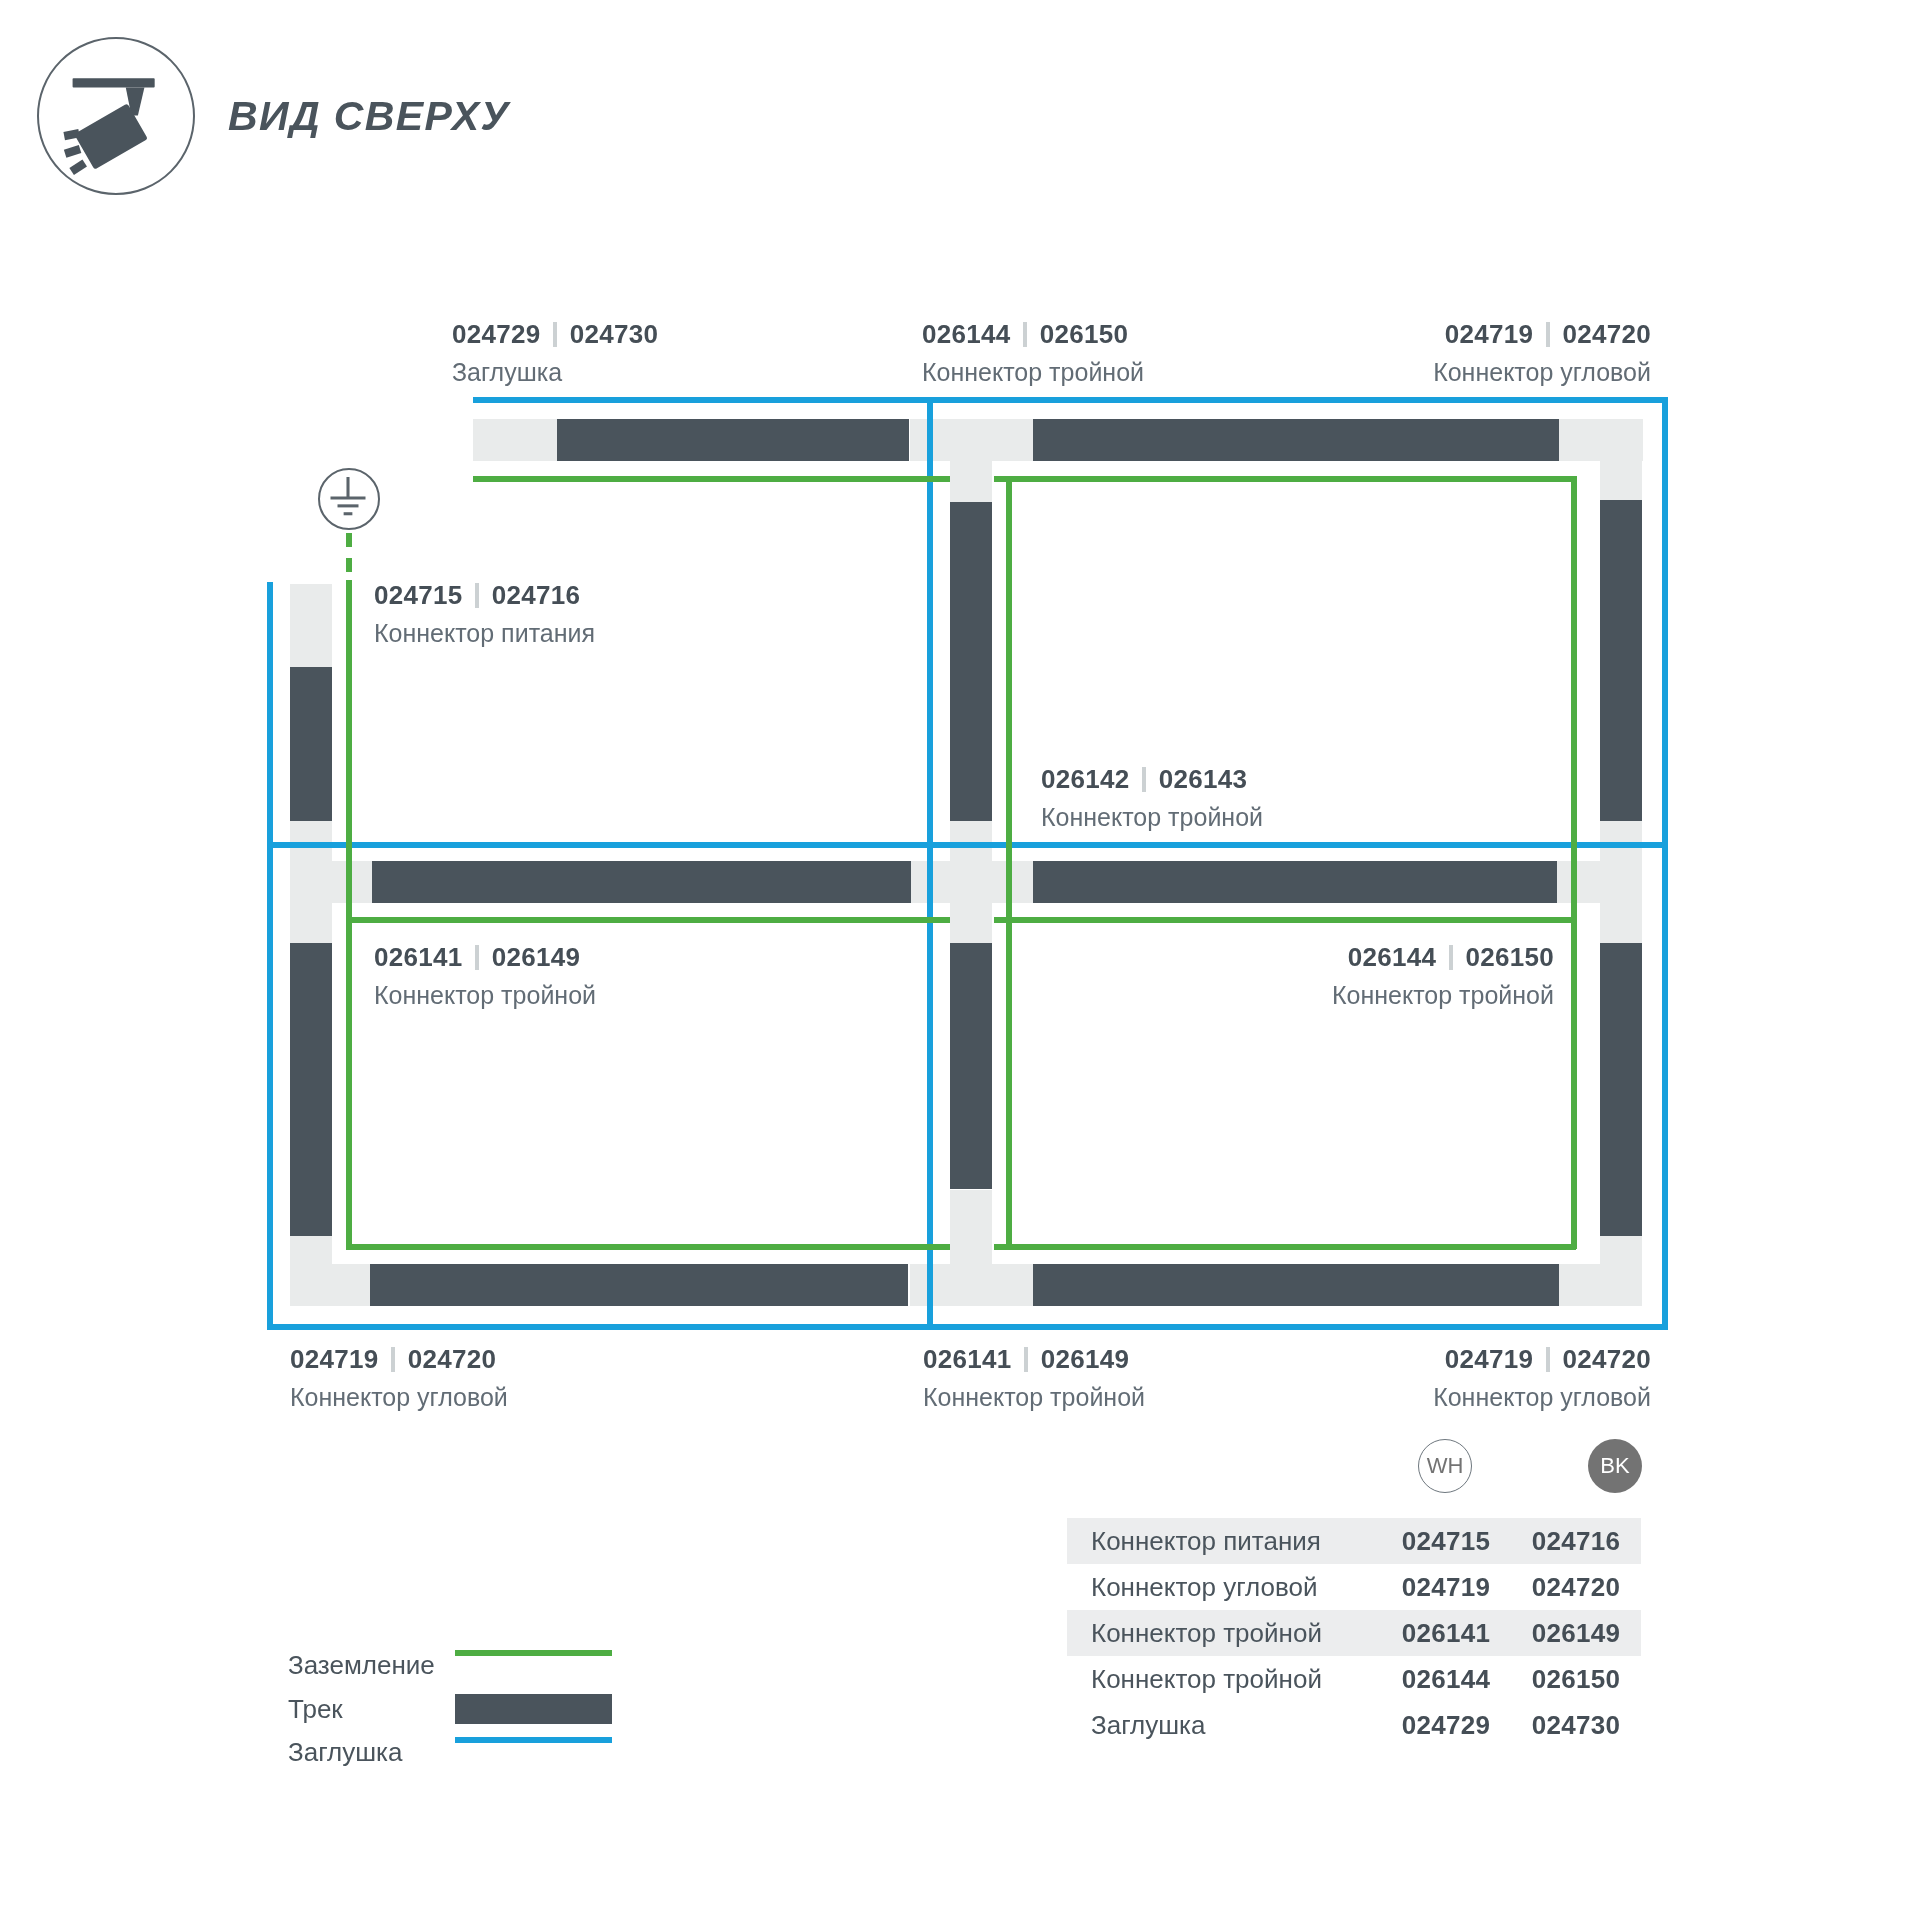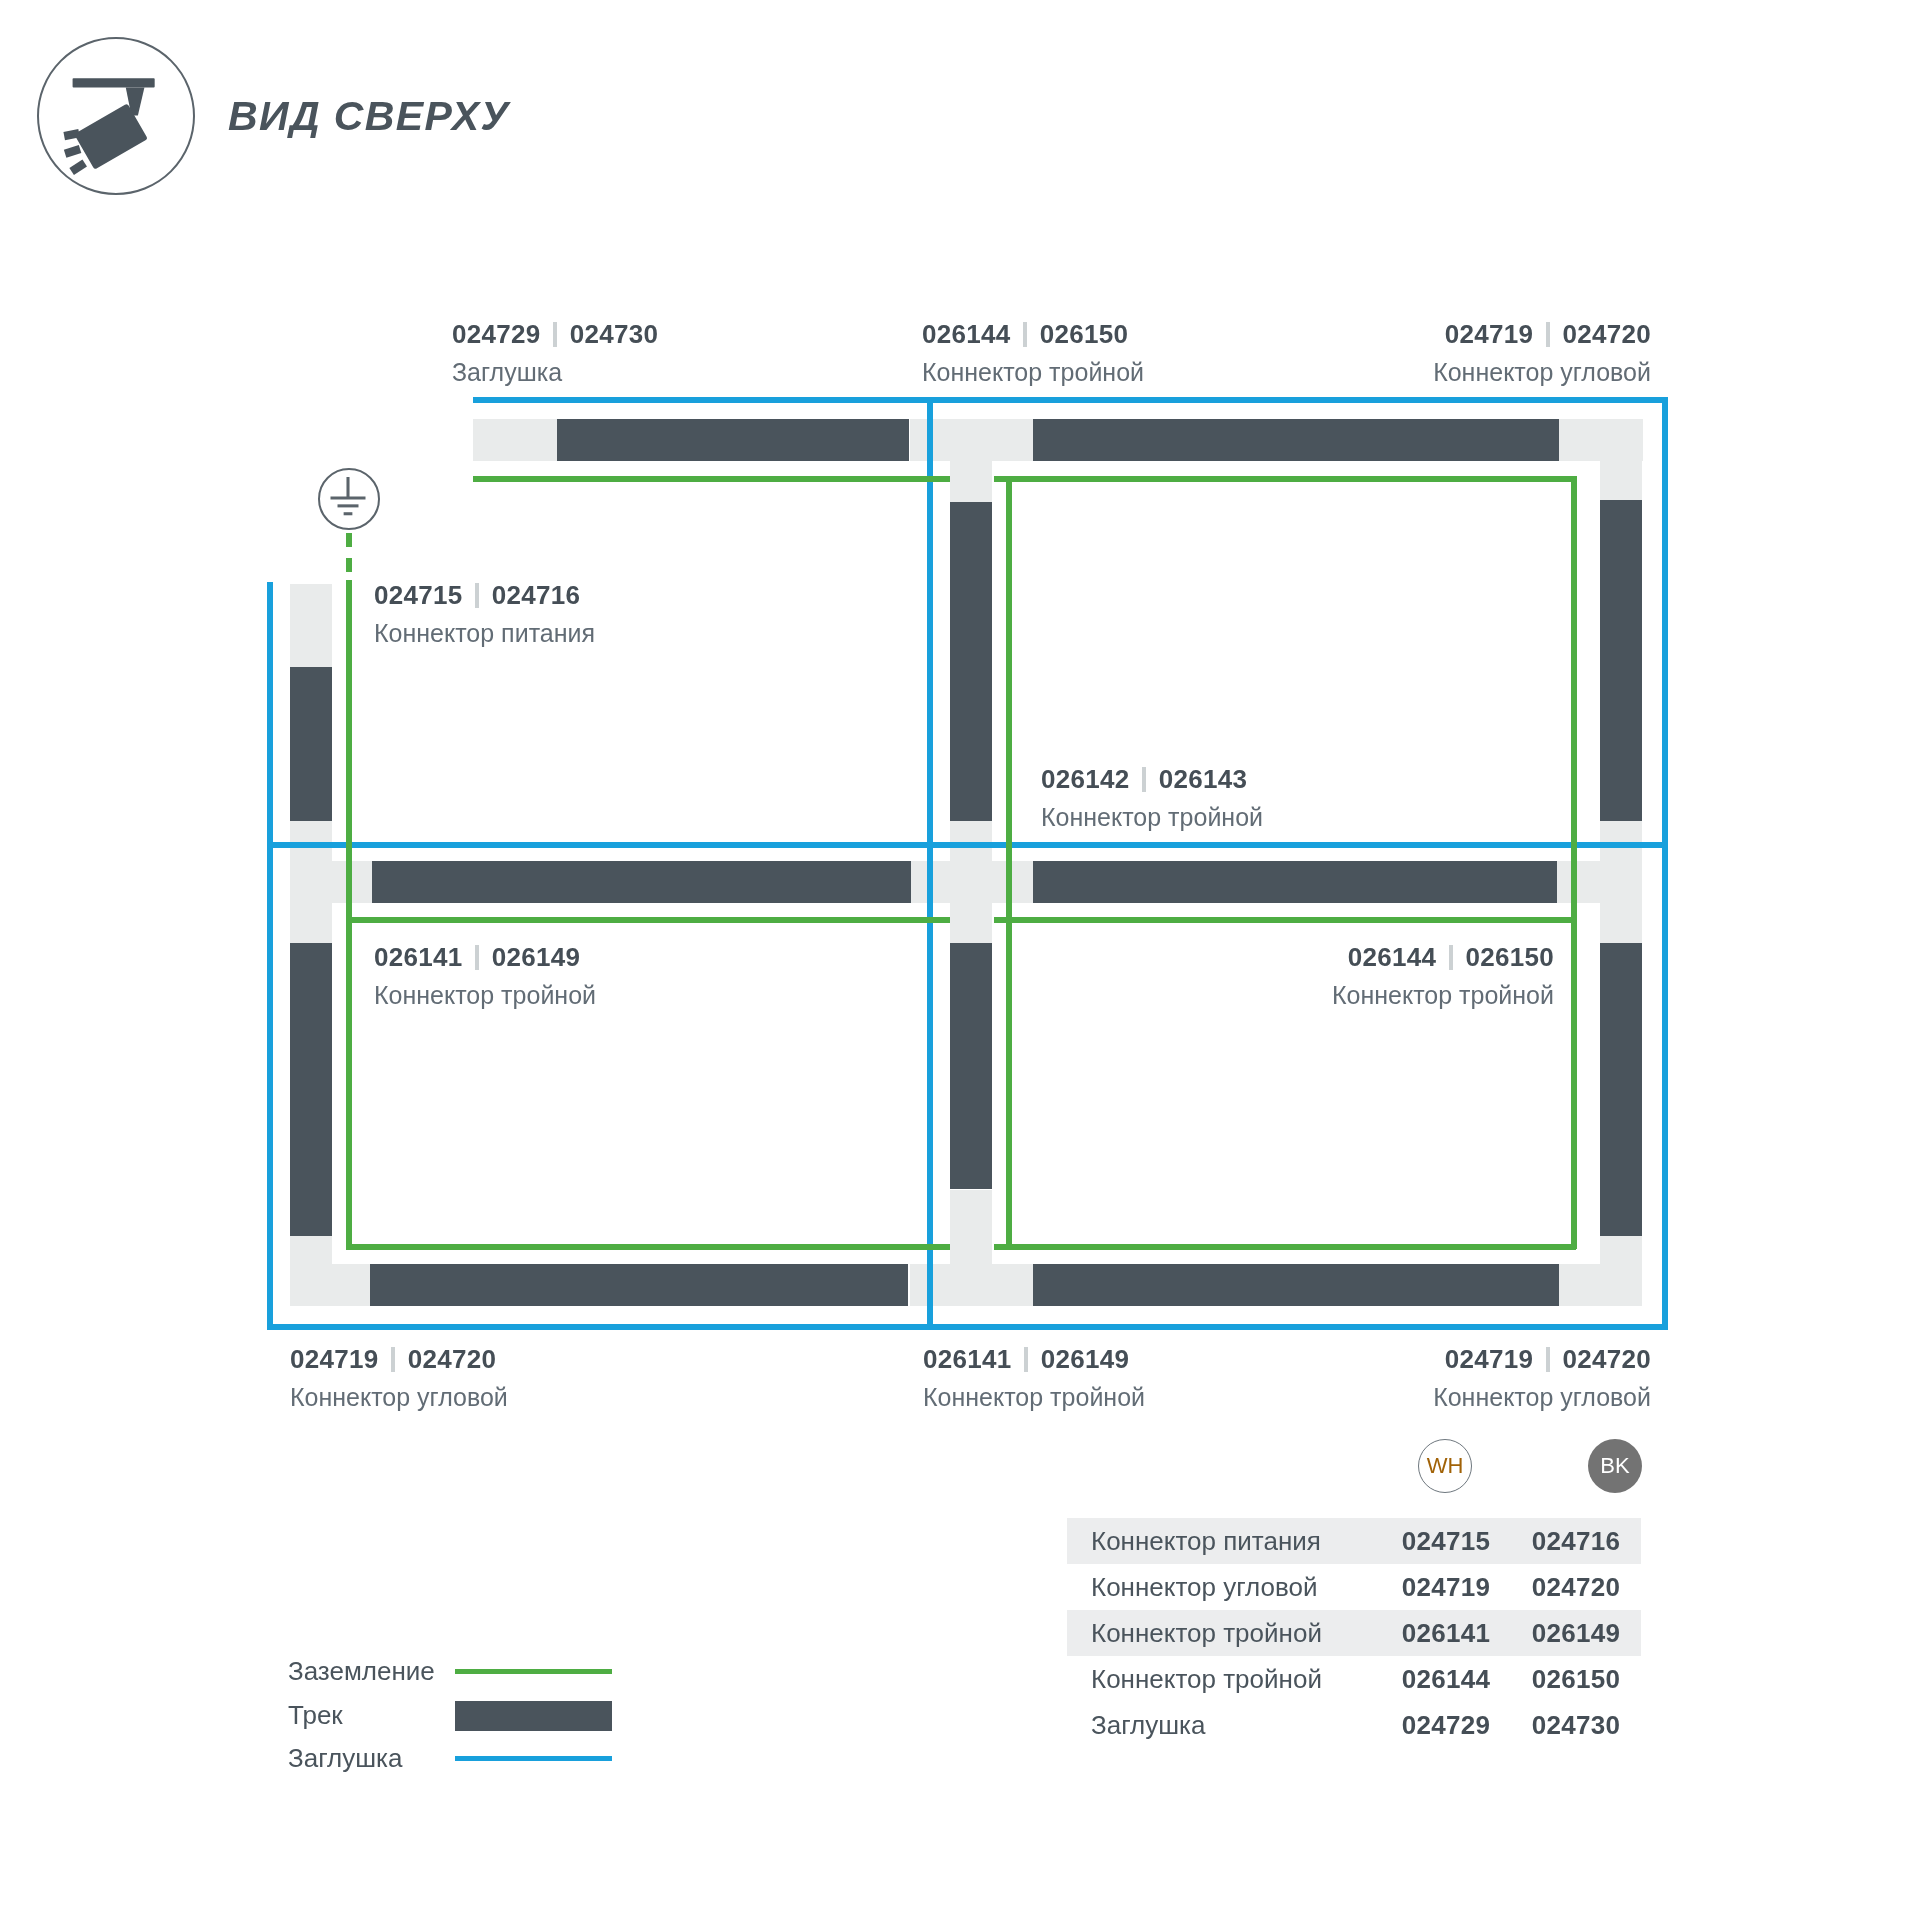--- a/index.html
+++ b/index.html
@@ -19,30 +19,30 @@
      background:repeating-linear-gradient(180deg,#4ead43 0 13.5px,transparent 13.5px 25px);}
   .ground-circle{position:absolute;left:318px;top:468px;width:62px;height:62px;border:2.9px solid #5b646b;
                  border-radius:50%;background:#fff;box-sizing:border-box;z-index:5;}
   
   .dlabel{position:absolute;z-index:6;white-space:nowrap;}
   .dlabel .codes{font-size:26px;font-weight:bold;color:#454e56;letter-spacing:0.3px;}
   .dlabel .sep{display:inline-block;width:3.9px;height:25px;background:#ccd1d3;margin:0 12.6px;vertical-align:-3.9px;}
   .dlabel .sub{font-size:25px;color:#626c75;margin-top:7.7px;}
   .dlabel.r{text-align:right;}
   
-  .legend-row{position:absolute;left:288px;width:324px;height:43px;display:flex;align-items:center;
+  .legend-row{position:absolute;left:288px;width:324px;height:43px;display:flex;align-items:flex-start;
               justify-content:space-between;}
   .legend-label{font-size:26px;color:#4a545c;font-weight:500;}
   .sw-ground{width:157px;height:5.8px;background:#4ead43;}
   .sw-track{width:157px;height:30px;background:#4a545c;}
   .sw-neutral{width:157px;height:5.8px;background:#18a0dc;}
   
   .badge{position:absolute;top:1439px;width:54px;height:54px;border-radius:50%;box-sizing:border-box;
          display:flex;align-items:center;justify-content:center;font-size:22px;}
-  .badge.wh{left:1418px;background:#fff;border:1.9px solid #6e777e;color:#a16207;align-items:center;}
+  .badge.wh{left:1418px;background:#fff;border:1.9px solid #6e777e;color:#737373;align-items:center;}
   .badge.bk{left:1588px;background:#737373;color:#fff;}
   .ptable{position:absolute;left:1067px;top:1518px;width:574px;}
   .trow{display:flex;align-items:center;height:46px;}
   .trow.shaded{background:#ecedee;}
   .tname{flex:1;padding-left:24px;font-size:26px;color:#4a545c;}
   .tnum{width:130px;text-align:center;font-size:26px;font-weight:bold;color:#454e56;letter-spacing:0.3px;}
 </style>
 </head>
 <body>
 

